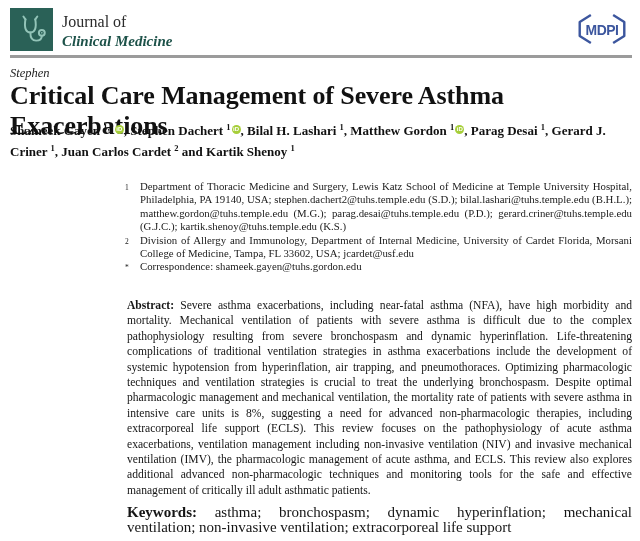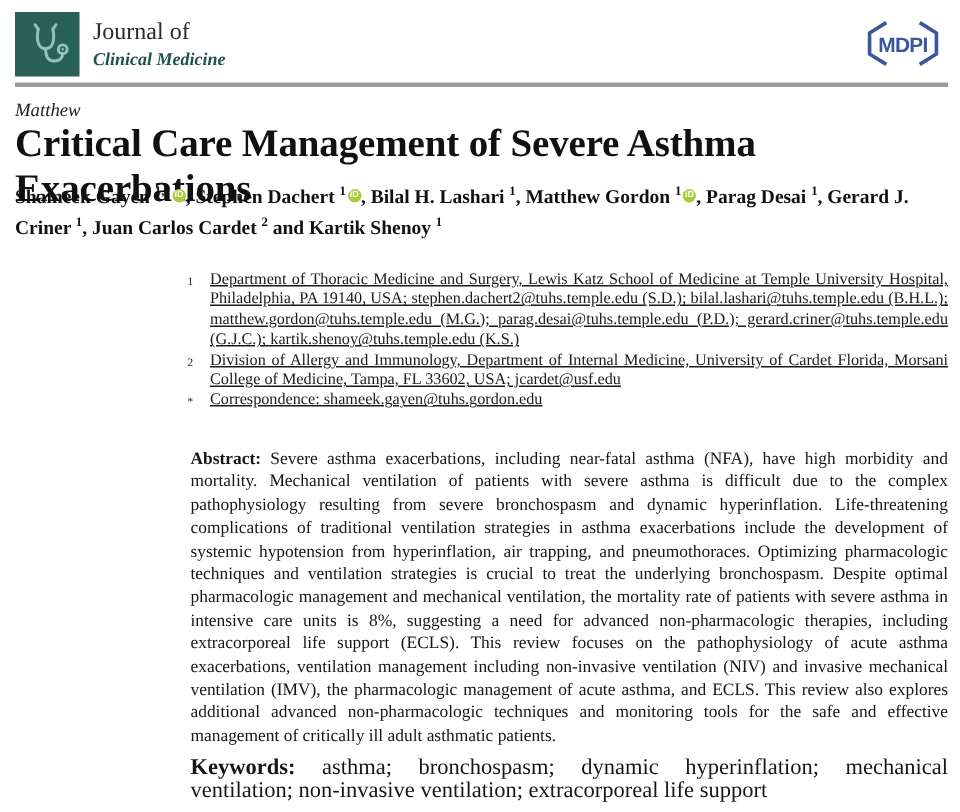--- a/index.html
+++ b/index.html
@@ -7,21 +7,21 @@
     position:relative;width:640px;height:541px;background:#fff;overflow:hidden;
     font-family:"Liberation Serif", serif;color:#1a1a1a;
   }
   
   .logo-box{
     position:absolute;left:10px;top:8px;width:43px;height:43px;
     background:var(--logo-bg,#2a6157);display:flex;align-items:center;justify-content:center;
   }
   .journal-text{position:absolute;left:62px;top:13px;line-height:1.1;}
   .journal-prefix{font-size:16px;color:#2b2b2b;}
-  .journal-name{font-size:12px;font-weight:bold;font-style:italic;color:var(--journal-name,#1d5249);margin-top:2px;}
+  .journal-name{font-size:15px;font-weight:bold;font-style:italic;color:var(--journal-name,#1d5249);margin-top:2px;}
   .mdpi-logo{position:absolute;right:12px;top:13px;width:52px;height:32px;}
   .rule{position:absolute;left:10px;right:8px;top:55px;height:3px;background:var(--rule,#9b9b9b);}
   
   .article-type{position:absolute;left:10px;top:66px;font-style:italic;font-size:12.5px;color:#222;}
   .title{
     position:absolute;left:10px;top:81px;width:620px;
     font-size:26px;font-weight:bold;color:#111;letter-spacing:-0.1px;
   }
   .authors{
     position:absolute;left:10px;top:119px;width:622px;
@@ -31,21 +31,21 @@
   .orcid{
     display:inline-block;width:9px;height:9px;border-radius:50%;
     background:var(--orcid-green,#a6ce39);color:#fff;
     font-family:"Liberation Sans", sans-serif;font-size:6px;font-weight:bold;
     line-height:9px;text-align:center;vertical-align:4px;margin-left:1px;
   }
   
   .affiliations{position:absolute;left:125px;top:180px;width:507px;}
   .aff-row{display:flex;font-size:10.8px;line-height:13.4px;color:#1a1a1a;}
   .aff-marker{flex:none;width:15px;font-size:7.5px;padding-top:1px;}
-  .aff-text{flex:1;text-align:justify;text-decoration:underline;}
+  .aff-text{flex:1;text-align:justify;}
   
   .abstract{
     position:absolute;left:127px;top:298px;width:505px;
     font-size:11.6px;line-height:15.4px;text-align:justify;color:#151515;
   }
   .keywords{
     position:absolute;left:127px;top:505px;width:505px;
     font-size:15px;line-height:15.4px;text-align:justify;color:#151515;
   }
   .lbl{font-weight:bold;}
@@ -76,21 +76,21 @@
   <svg class="mdpi-logo" viewBox="0 0 56 34">
     <g fill="none" stroke="var(--mdpi-blue,#3c569e)" stroke-width="2.6" stroke-linejoin="round">
       <polyline points="16,2 4,9.5 4,24.5 16,32"></polyline>
       <polyline points="40,2 52,9.5 52,24.5 40,32"></polyline>
     </g>
     <text x="28" y="23" text-anchor="middle" font-family="Liberation Sans, sans-serif" font-weight="bold" font-size="15" fill="var(--mdpi-blue,#3c569e)" letter-spacing="-0.5">MDPI</text>
   </svg>
 
   <div class="rule"></div>
 
-  <div class="article-type">Matthew</div>
+  <div class="article-type">Stephen</div>
   <div class="title">Critical Care Management of Severe Asthma Exacerbations</div>
   <div class="authors"><span>Shameek Gayen <sup>1,*</sup><span class="orcid">iD</span></span>, <span>Stephen Dachert <sup>1</sup><span class="orcid">iD</span></span>, <span>Bilal H. Lashari <sup>1</sup></span>, <span>Matthew Gordon <sup>1</sup><span class="orcid">iD</span></span>, <span>Parag Desai <sup>1</sup></span>, <span>Gerard J. Criner <sup>1</sup></span>, <span>Juan Carlos Cardet <sup>2</sup></span> and <span>Kartik Shenoy <sup>1</sup></span></div>
 
   <div class="affiliations">
       <div class="aff-row">
         <span class="aff-marker">1</span>
         <div class="aff-text">Department of Thoracic Medicine and Surgery, Lewis Katz School of Medicine at Temple University Hospital, Philadelphia, PA 19140, USA; stephen.dachert2@tuhs.temple.edu (S.D.); bilal.lashari@tuhs.temple.edu (B.H.L.); matthew.gordon@tuhs.temple.edu (M.G.); parag.desai@tuhs.temple.edu (P.D.); gerard.criner@tuhs.temple.edu (G.J.C.); kartik.shenoy@tuhs.temple.edu (K.S.)</div>
       </div>
       <div class="aff-row">
         <span class="aff-marker">2</span>

